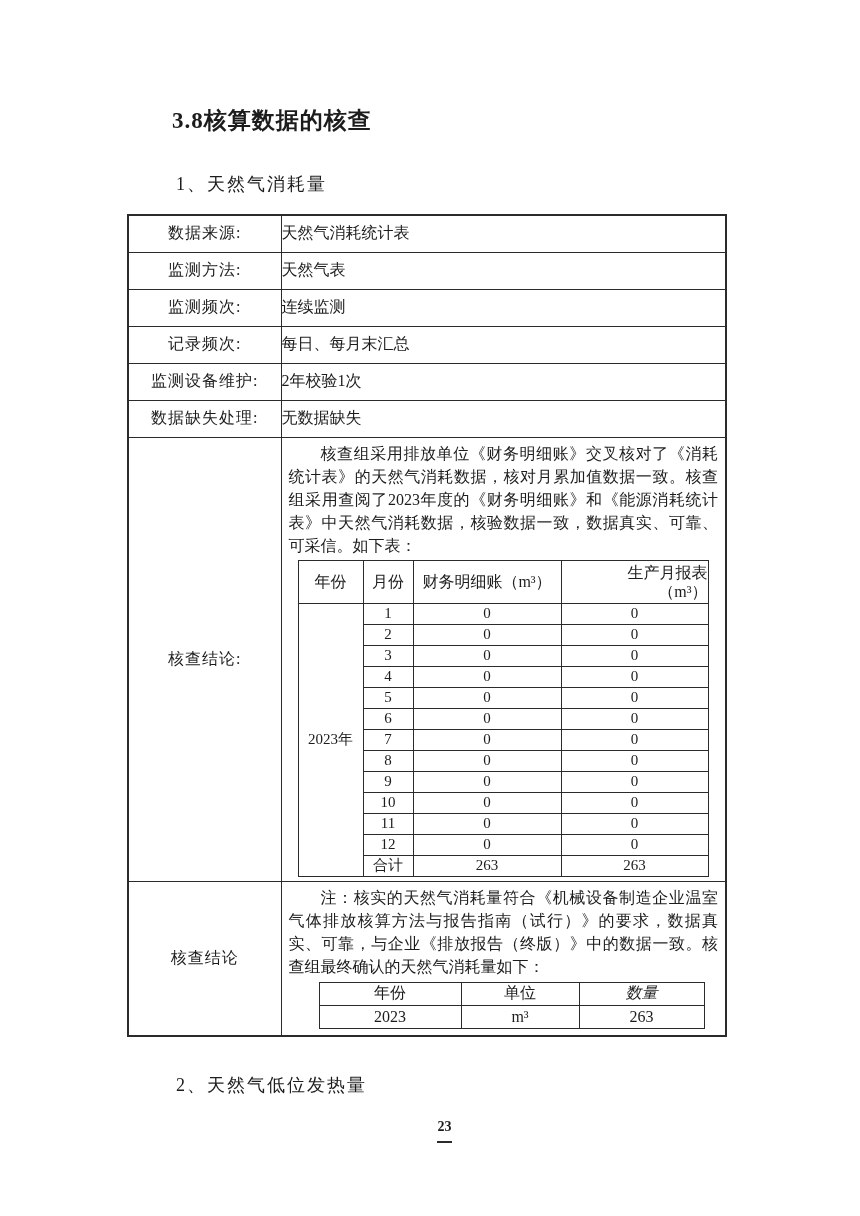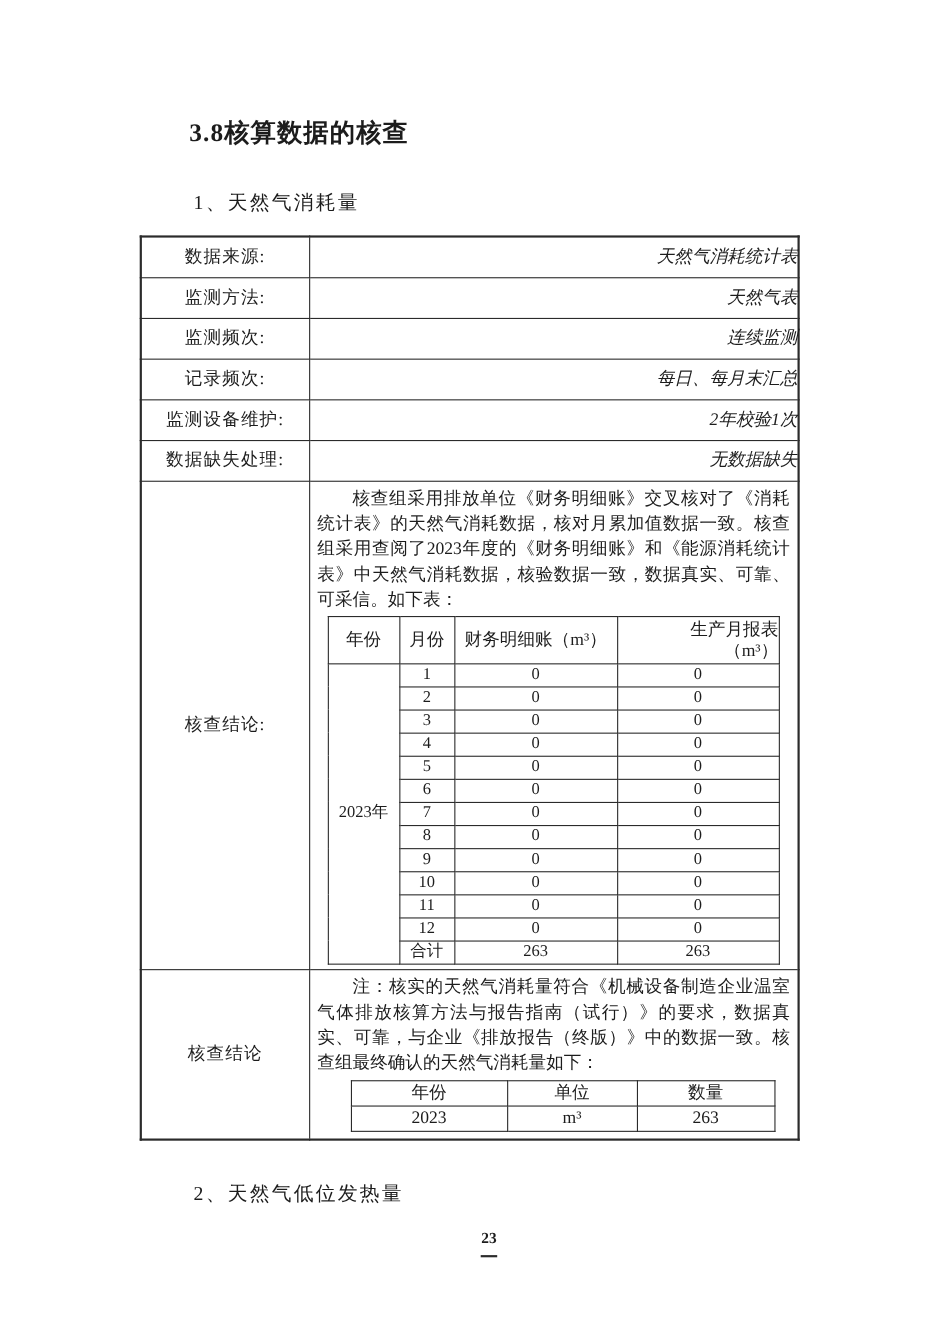--- a/index.html
+++ b/index.html
@@ -36,21 +36,21 @@
     border:1px solid #2b2b2b;
     font-size:16px;
     vertical-align:middle;
   }
   .main-table .label-cell {
     width:153px;
     text-align:center;
     letter-spacing:1px;
   }
   .info-row td { height:37px; }
-  .info-row .value-cell { text-align:right;font-style:italic; }
+  .info-row .value-cell { text-align:left; }
   .content-cell { padding:0; vertical-align:middle; }
   .cell-par {
     padding:4px 7px 2px 7px;
     text-align:justify;
     text-indent:2em;
     font-size:16px;
     line-height:23px;
   }
   
   .cross-table {
@@ -81,21 +81,21 @@
   }
   .concl-table td {
     border:1px solid #2b2b2b;
     text-align:center;
     vertical-align:middle;
     font-size:16px;
     height:23px;
   }
   .concl-table .k-year { width:142px; }
   .concl-table .k-unit { width:118px; }
-  .concl-table .k-qty  { width:125px; }
+  .concl-table .k-qty  { width:125px;font-style:italic; }
   
   .heat-table {
     margin:16px 0 0 127px;
     width:610px;
     border:1.5px solid #2b2b2b;
     table-layout:fixed;
   }
   .heat-table td {
     border:1px solid #2b2b2b;
     height:46px;

